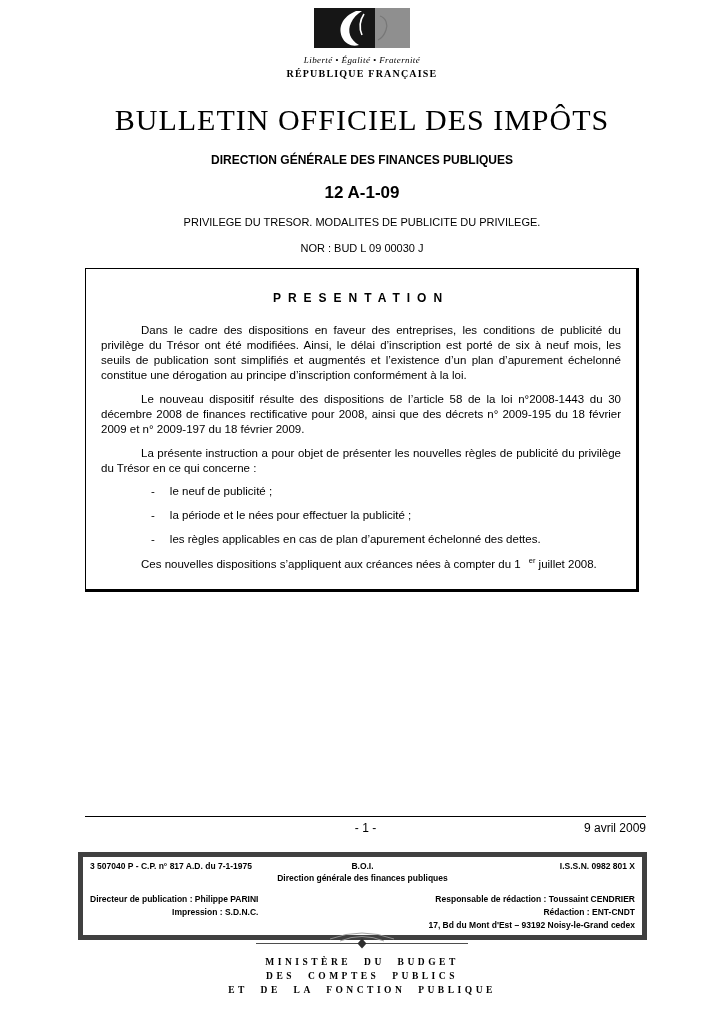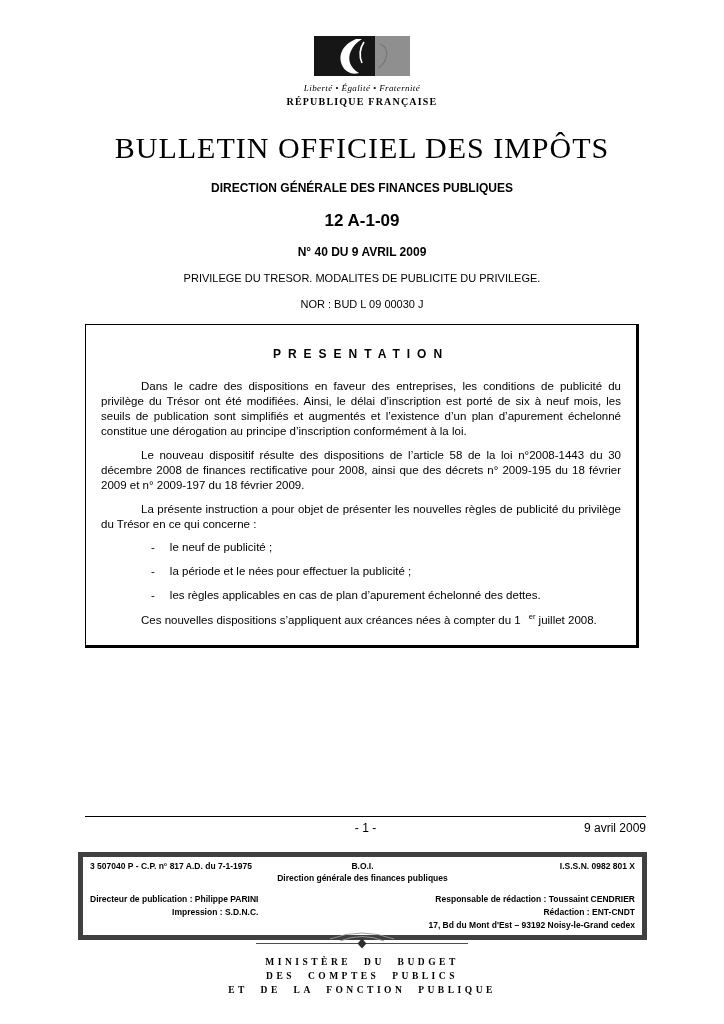--- a/index.html
+++ b/index.html
@@ -1,21 +1,21 @@
 <!DOCTYPE html>
 <html><head>
 <meta charset="utf-8">
 <style>
   * { margin:0; padding:0; box-sizing:border-box; }
   html,body { background:#ffffff; }
   body { font-family:"Liberation Sans", sans-serif; color:#000; }
   .page { position:relative; width:724px; height:1024px; background:#fff; margin:0 auto; overflow:hidden; }
 
   
-  .logo-block { text-align:center; padding-top:36px; }
+  .logo-block { text-align:center; padding-top:8px; }
   .marianne { width:96px; height:40px; display:inline-block; }
   .motto { font-family:"Liberation Serif", serif; font-style:italic; font-size:9px; margin-top:3px; letter-spacing:0.4px; }
   .republique { font-family:"Liberation Serif", serif; font-weight:bold; font-size:10px; letter-spacing:1.2px; margin-top:3px; }
 
   
   .main-title { font-family:"Liberation Serif", serif; font-weight:normal; font-size:30px; letter-spacing:1px; text-align:center; margin-top:24px; }
   .direction  { font-size:12px; font-weight:bold; text-align:center; margin-top:16px; }
   .doc-number { font-size:17px; font-weight:bold; text-align:center; margin-top:16px; }
   .issue      { font-size:12px; font-weight:bold; text-align:center; margin-top:14px; }
   .subject    { font-size:11px; text-align:center; margin-top:13px; }
@@ -65,21 +65,20 @@
       <path d="M50 6 C46 12 45 20 48 27" stroke="#ffffff" stroke-width="1.6" fill="none"></path>
       <path d="M66 8 C72 10 74 16 72 22 C70 28 66 31 64 32" stroke="#777777" stroke-width="1.2" fill="none"></path>
     </svg>
     <div class="motto">Liberté • Égalité • Fraternité</div>
     <div class="republique">RÉPUBLIQUE FRANÇAISE</div>
   </div>
 
   <h1 class="main-title">BULLETIN OFFICIEL DES IMPÔTS</h1>
   <div class="direction">DIRECTION GÉNÉRALE DES FINANCES PUBLIQUES</div>
   <div class="doc-number">12 A-1-09</div>
-  <div class="issue">N° 40 DU 9 AVRIL 2009</div>
   <div class="subject">PRIVILEGE DU TRESOR. MODALITES DE PUBLICITE DU PRIVILEGE.</div>
   <div class="nor">NOR : BUD L 09 00030 J</div>
 
   <div class="presentation-box">
     <div class="presentation-heading">PRESENTATION</div>
     <p class="body-par">Dans le cadre des dispositions en faveur des entreprises, les conditions de publicité du privilège du Trésor ont été modifiées. Ainsi, le délai d’inscription est porté de six à neuf mois, les seuils de publication sont simplifiés et augmentés et l’existence d’un plan d’apurement échelonné constitue une dérogation au principe d’inscription conformément à la loi.</p>
     <p class="body-par">Le nouveau dispositif résulte des dispositions de l’article 58 de la loi n°2008-1443 du 30 décembre 2008 de finances rectificative pour 2008, ainsi que des décrets  n° 2009-195 du 18 février 2009 et n° 2009-197 du 18 février 2009.</p>
     <p class="body-par">La présente instruction a pour objet de présenter les nouvelles règles de publicité du privilège du Trésor en ce qui concerne :</p>
     <ul class="bullet-list">
       <li class="bullet-item">

